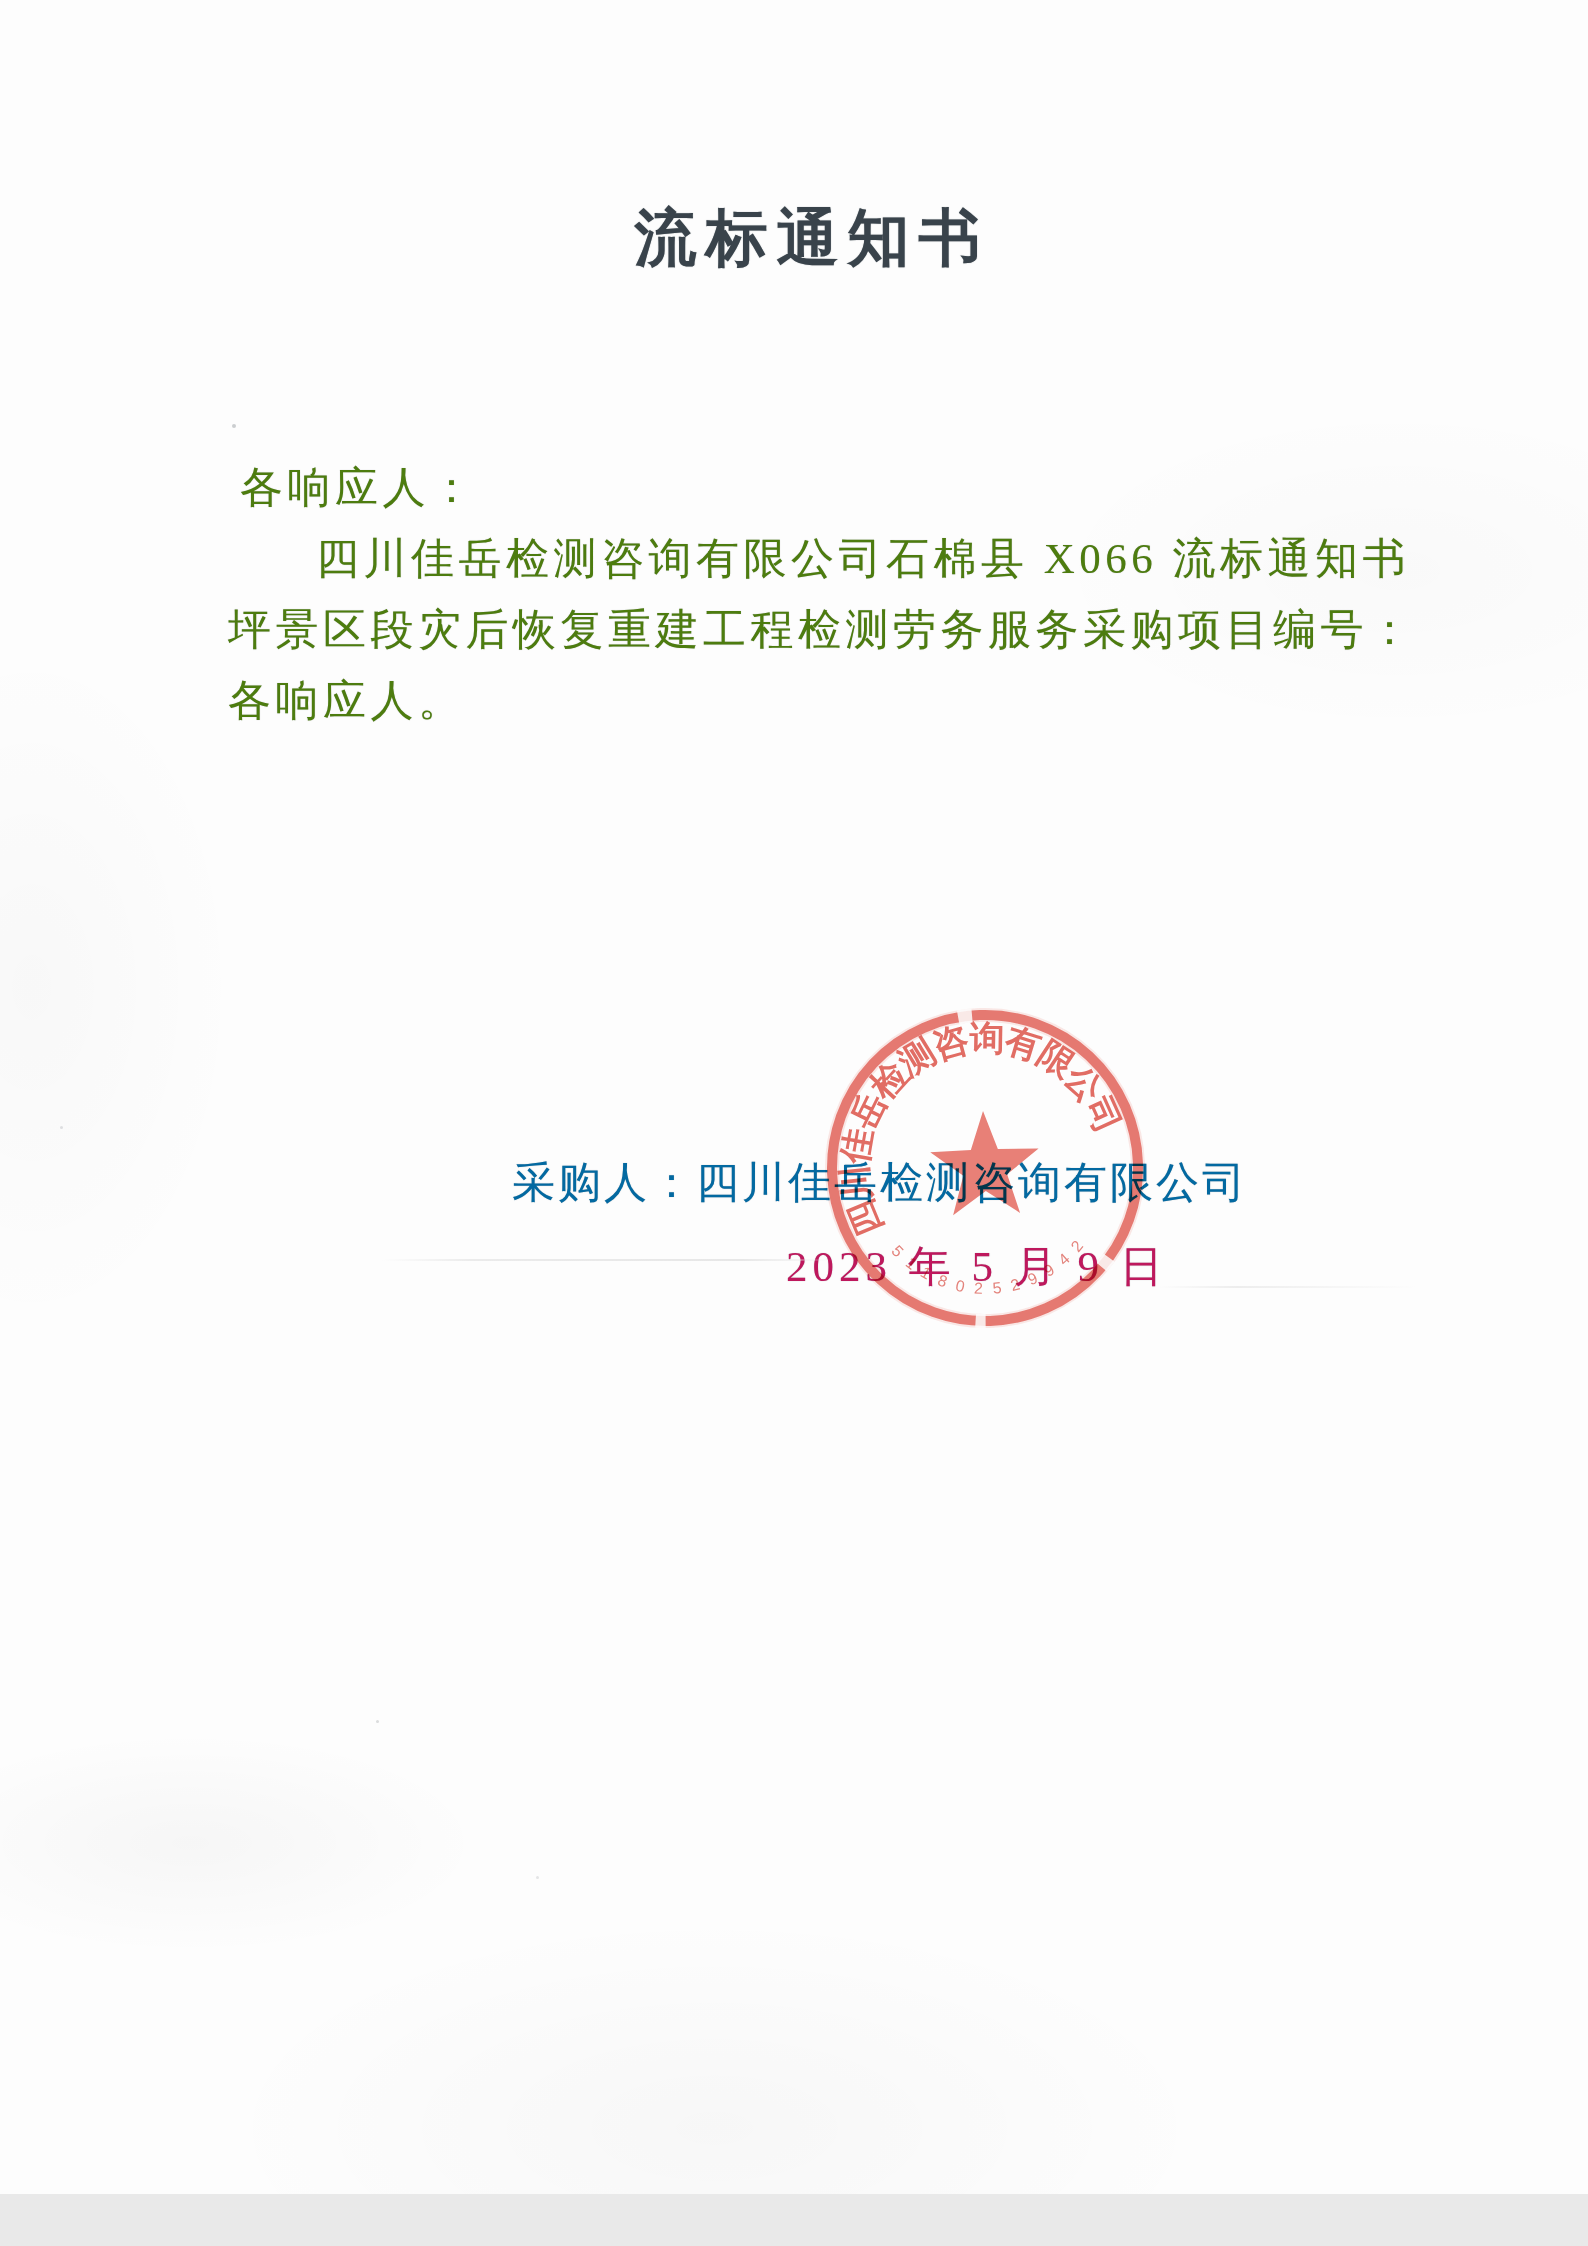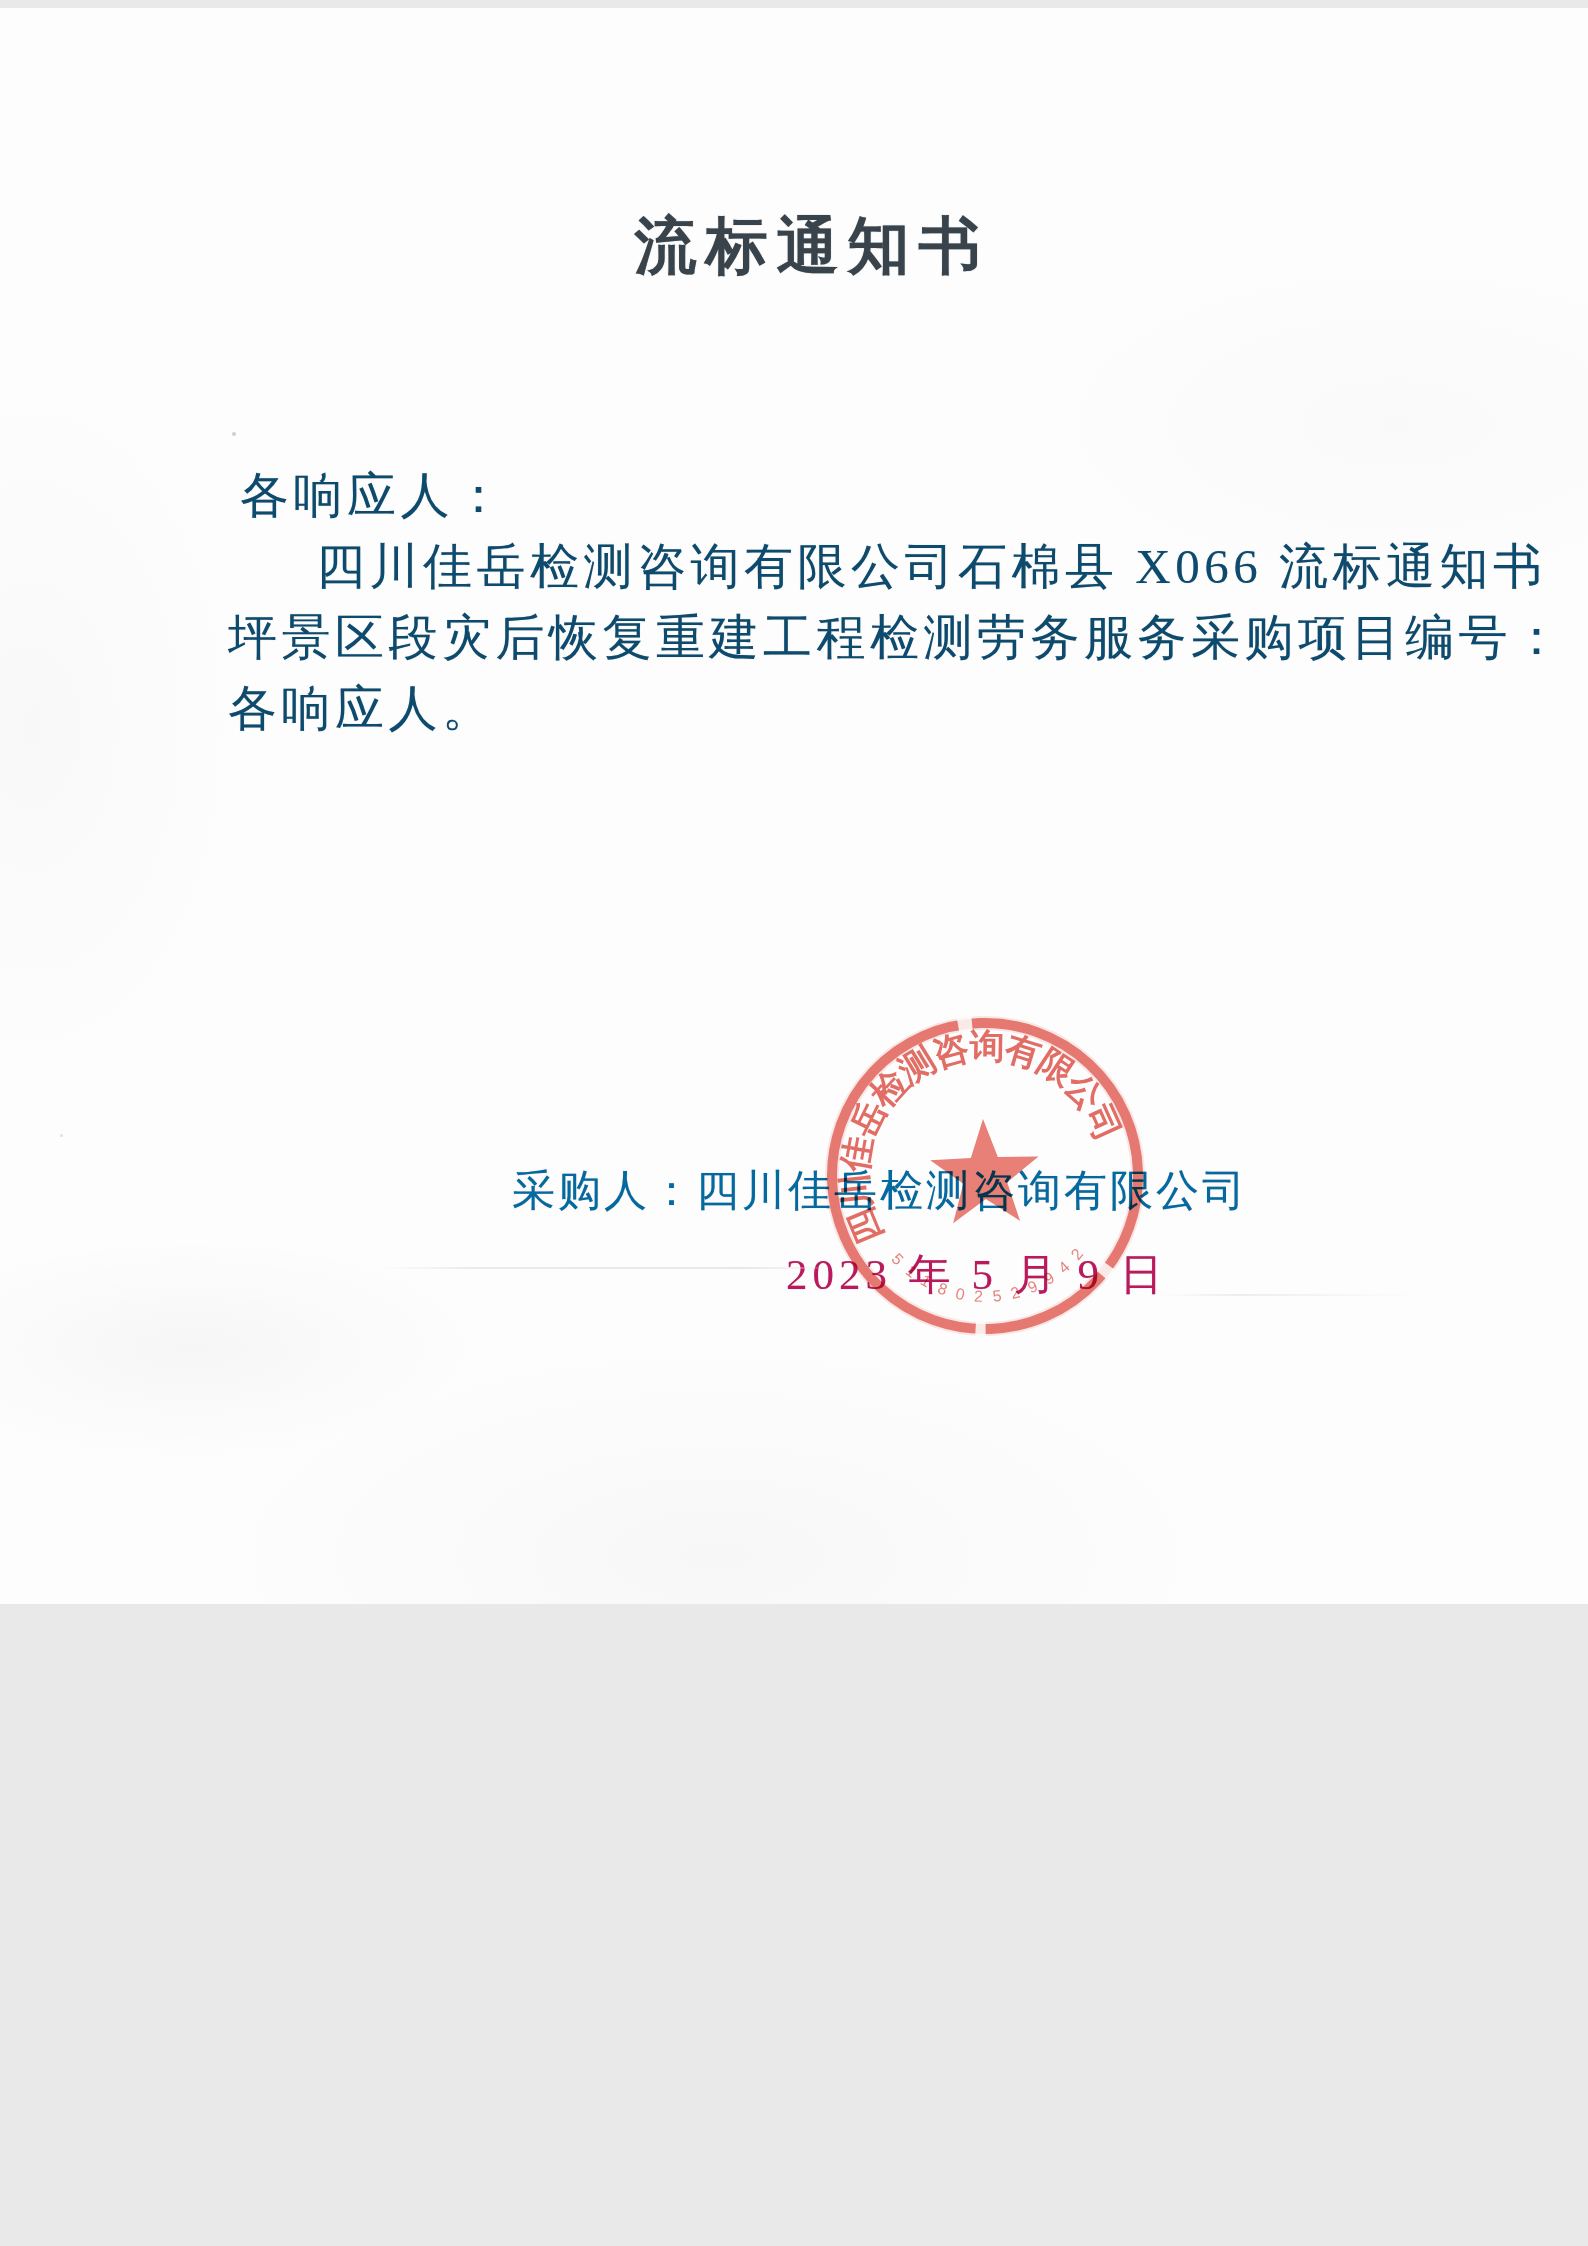--- a/index.html
+++ b/index.html
@@ -1,19 +1,19 @@
 <!DOCTYPE html>
 <html><head>
 <meta charset="utf-8">
 <style>
   html,body{margin:0;padding:0;background:#e9e9e9;}
   .page{
     position:relative;
-    width:1588px;height:1596px;
-    margin:8px auto;
+    width:1588px;height:2194px;
+    margin:0 auto;
     background:#fdfdfd;
     overflow:hidden;
     font-family:"Liberation Serif","DejaVu Serif",serif;
   }
   .texture{
     position:absolute;inset:0;pointer-events:none;
     background:
       radial-gradient(ellipse 420px 160px at 12% 84%, rgba(0,0,0,0.028), transparent 70%),
       radial-gradient(ellipse 520px 240px at 88% 26%, rgba(0,0,0,0.015), transparent 70%),
       radial-gradient(ellipse 700px 300px at 45% 97%, rgba(0,0,0,0.022), transparent 72%),
@@ -23,21 +23,21 @@
     position:absolute;left:0;top:196px;width:100%;
     margin:0;padding-left:36px;box-sizing:border-box;
     text-align:center;
     font-size:62px;font-weight:bold;
     letter-spacing:9px;
     color:#39434b;
     text-shadow:0 0 1px rgba(57,67,75,.55);
   }
   .content{
     position:absolute;left:228px;top:452px;width:1210px;
-    font-size:49px;color:#0c4a6e;
+    font-size:43px;color:#4d7c0f;
     letter-spacing:4.5px;
     text-shadow:0 0 1px rgba(88,95,100,.4);
   }
   .content .line{height:71px;line-height:71px;white-space:nowrap;}
   .content .salutation{padding-left:12px;}
   .content .indent{padding-left:88px;}
   .purchaser{
     position:absolute;left:512px;top:1154px;
     font-size:43px;color:#0369a1;letter-spacing:3px;
     white-space:nowrap;

